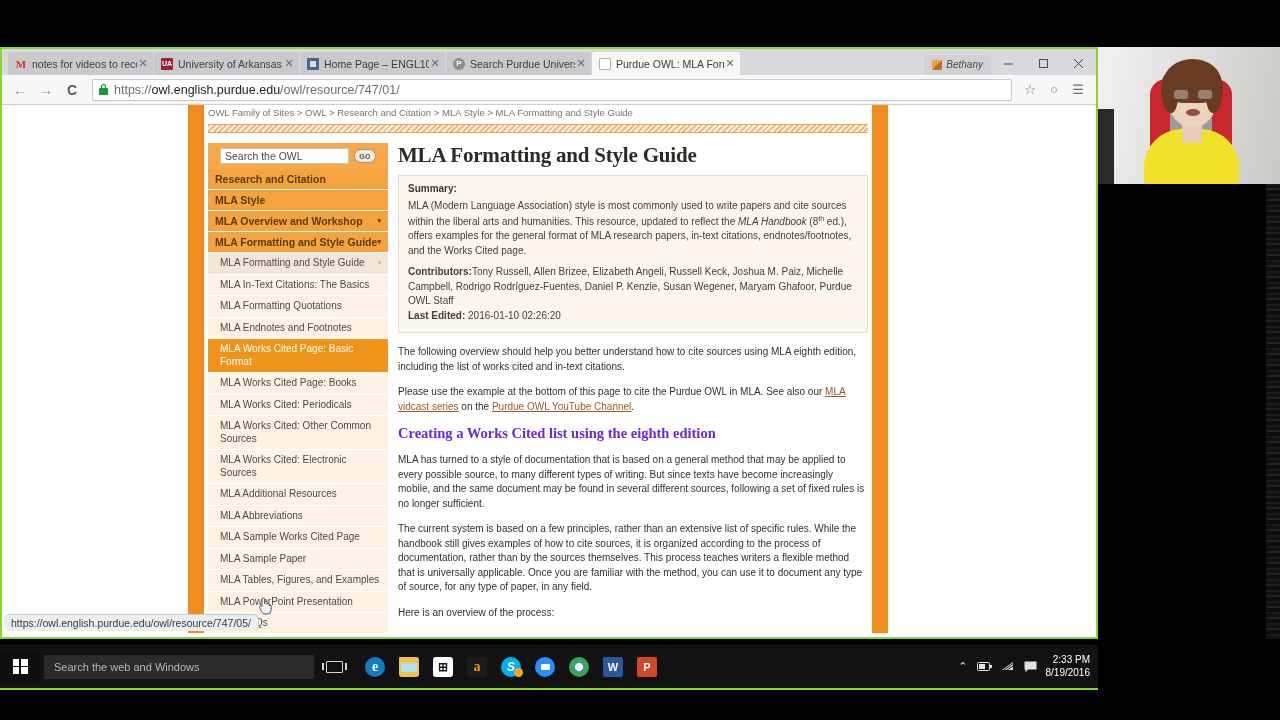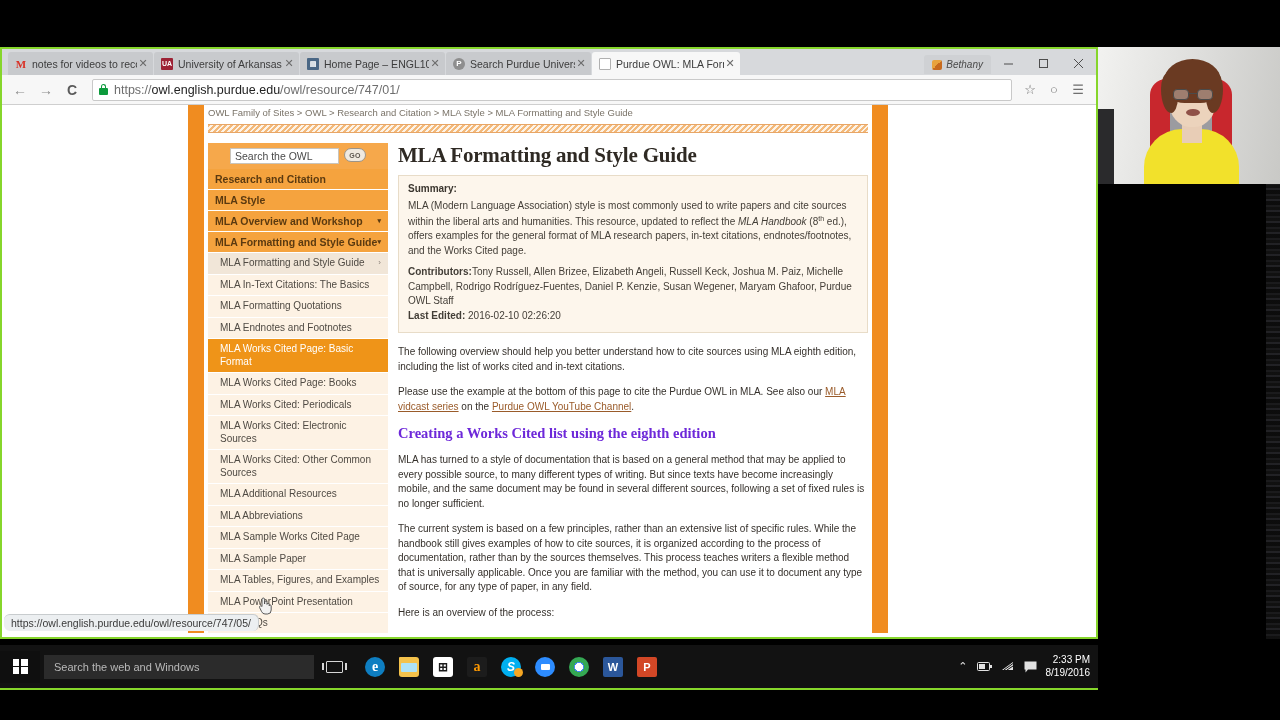--- a/index.html
+++ b/index.html
@@ -120,22 +120,22 @@
   .hatch {
     height: 9px; margin: 3px 20px 0 20px;
     background: repeating-linear-gradient(135deg,#f3b97a 0 2px,#fdf3e7 2px 4px);
     border-top: 1px solid #e8a666; border-bottom: 1px solid #e8a666;
   }
   .columns { display: flex; padding: 10px 20px 0 20px; }
 
   
   .sidebar { width: 180px; flex: 0 0 180px; margin-right: 10px; }
   .search-row {
-    background: #f5a council; background: #f6a84b; padding: 5px 22px;
-    display: flex; align-items: flex-start; gap: 5px;
+    background: #f5a council; background: #f6a84b; padding: 5px 12px;
+    display: flex; align-items: center; gap: 5px;
   }
   .search-input {
     flex: 1 1 auto; height: 16px; background: #fff;
     border: 1px solid #c9c4bb; font-size: 10.5px; color: #4a4a4a;
     display: flex; align-items: center; padding: 0 4px;
   }
   .go-btn {
     width: 22px; height: 14px; background: #efe9e0;
     border: 1px solid #9c9488; border-radius: 7px;
     font-size: 7px; font-weight: bold; color: #5e5850;
@@ -393,24 +393,24 @@
               <div class="nav-item selected">
                 <span class="nav-label">MLA Works Cited Page: Basic Format</span>
               </div>
               <div class="nav-item">
                 <span class="nav-label">MLA Works Cited Page: Books</span>
               </div>
               <div class="nav-item">
                 <span class="nav-label">MLA Works Cited: Periodicals</span>
               </div>
               <div class="nav-item">
+                <span class="nav-label">MLA Works Cited: Other Common Sources</span>
+              </div>
+              <div class="nav-item">
                 <span class="nav-label">MLA Works Cited: Electronic Sources</span>
-              </div>
-              <div class="nav-item">
-                <span class="nav-label">MLA Works Cited: Other Common Sources</span>
               </div>
               <div class="nav-item">
                 <span class="nav-label">MLA Additional Resources</span>
               </div>
               <div class="nav-item">
                 <span class="nav-label">MLA Abbreviations</span>
               </div>
               <div class="nav-item">
                 <span class="nav-label">MLA Sample Works Cited Page</span>
               </div>
@@ -429,21 +429,21 @@
 
             </div>
 
             <div class="content">
               <h1 class="page-title">MLA Formatting and Style Guide</h1>
 
               <div class="summary">
                 <div class="sum-head">Summary:</div>
                 <div class="sum-body"><span>MLA (Modern Language Association) style is most commonly used to write papers and cite sources within the liberal arts and humanities. This resource, updated to reflect the </span><i>MLA Handbook</i><span> (8</span><sup>th</sup><span> ed.), offers examples for the general format of MLA research papers, in-text citations, endnotes/footnotes, and the Works Cited page.</span></div>
                 <div class="sum-meta"><b>Contributors:</b><span>Tony Russell, Allen Brizee, Elizabeth Angeli, Russell Keck, Joshua M. Paiz, Michelle Campbell, Rodrigo Rodríguez-Fuentes, Daniel P. Kenzie, Susan Wegener, Maryam Ghafoor, Purdue OWL Staff</span></div>
-                <div class="sum-meta"><b>Last Edited:</b><span> 2016-02-10 02:26:20</span></div>
+                <div class="sum-meta"><b>Last Edited:</b><span> 2016-01-10 02:26:20</span></div>
               </div>
 
               <p class="body">The following overview should help you better understand how to cite sources using MLA eighth edition, including the list of works cited and in-text citations.</p>
 
               <p class="body"><span>Please use the example at the bottom of this page to cite the Purdue OWL in MLA. See also our </span><a class="link" href="#">MLA vidcast series</a><span> on the </span><a class="link" href="#">Purdue OWL YouTube Channel</a><span>.</span></p>
 
               <h2 class="sub">Creating a Works Cited list using the eighth edition</h2>
 
               <p class="body">MLA has turned to a style of documentation that is based on a general method that may be applied to every possible source, to many different types of writing. But since texts have become increasingly mobile, and the same document may be found in several different sources, following a set of fixed rules is no longer sufficient.</p>
               <p class="body">The current system is based on a few principles, rather than an extensive list of specific rules. While the handbook still gives examples of how to cite sources, it is organized according to the process of documentation, rather than by the sources themselves. This process teaches writers a flexible method that is universally applicable. Once you are familiar with the method, you can use it to document any type of source, for any type of paper, in any field.</p>

